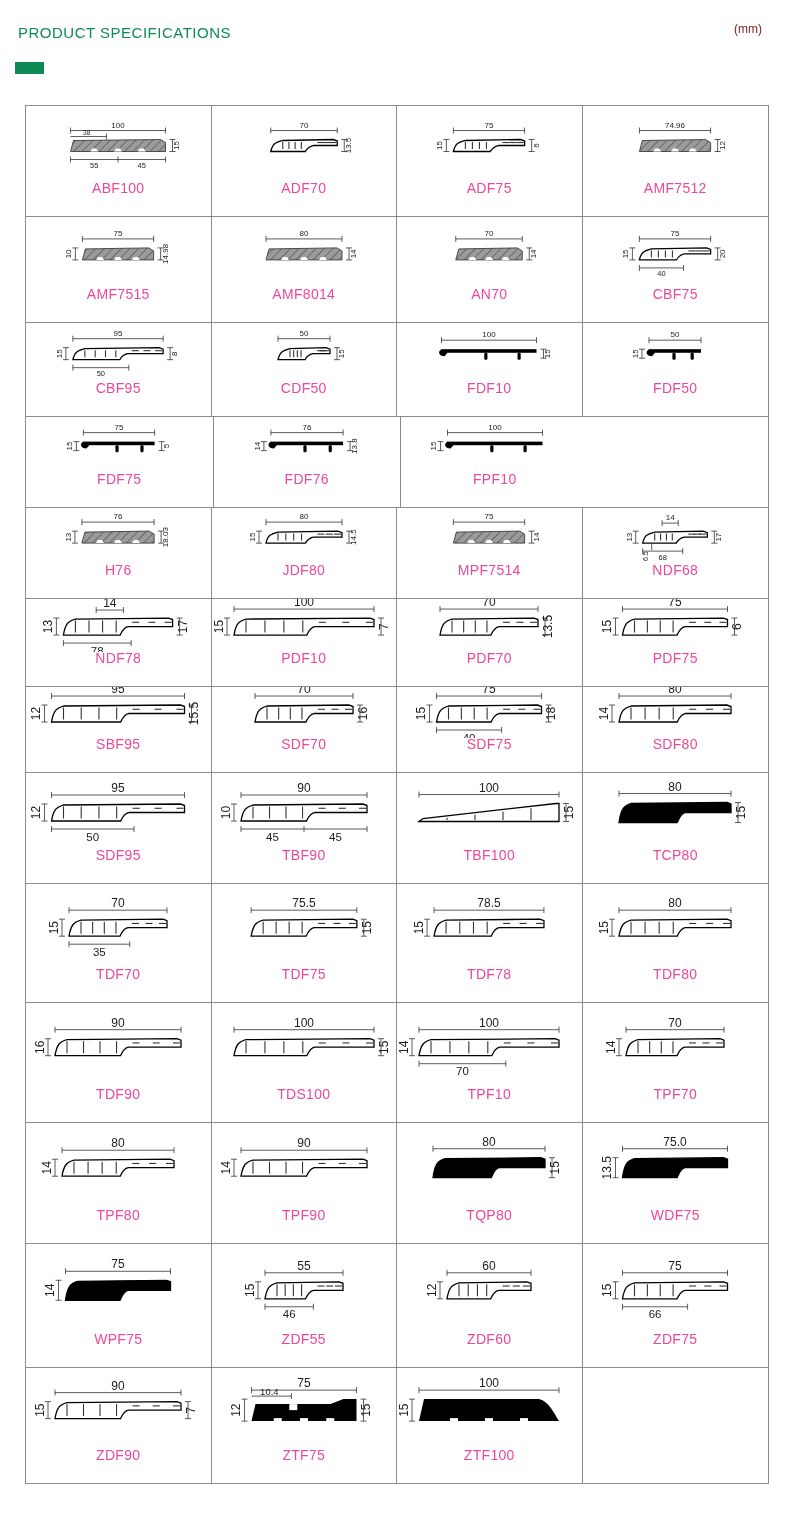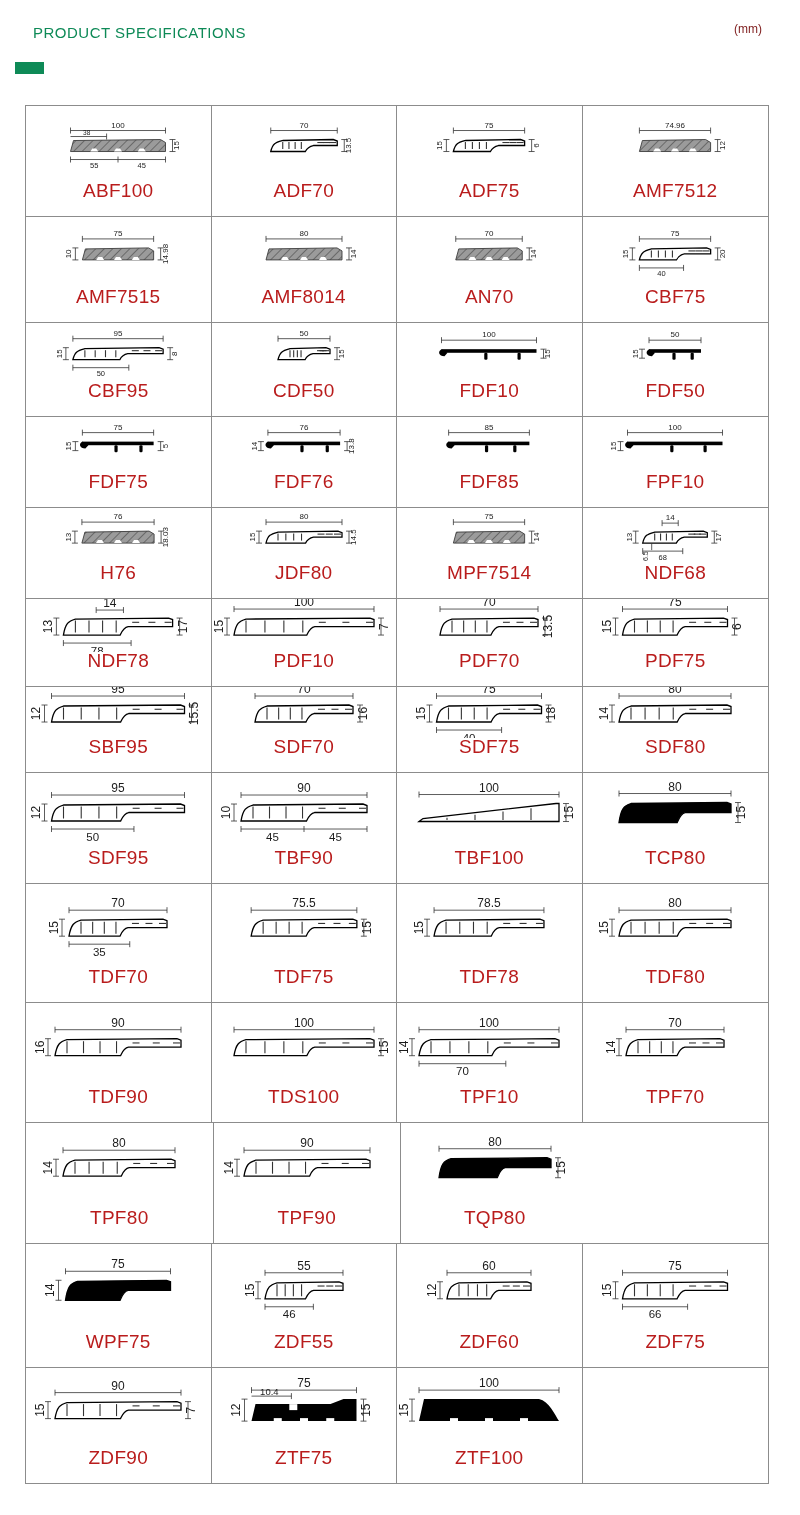--- a/index.html
+++ b/index.html
@@ -1,25 +1,25 @@
 <!DOCTYPE html>
 <html><head>
 <meta charset="utf-8">
 <style>
   html,body{margin:0;padding:0;background:#ffffff;}
   body{width:800px;height:1515px;position:relative;font-family:"Liberation Sans",sans-serif;}
-  .hdr-title{position:absolute;left:18px;top:24px;font-size:15px;letter-spacing:.5px;font-weight:400;margin-left:15px;}
+  .hdr-title{position:absolute;left:18px;top:24px;font-size:15px;letter-spacing:.5px;font-weight:400;}
   .hdr-unit{position:absolute;right:38px;top:22px;font-size:12px;color:#7f1d1d;}
   .hdr-swatch{position:absolute;left:15px;top:62px;width:29px;height:12px;}
   .spec-table{position:absolute;left:25px;top:105px;width:744px;border:1px solid #8c8c8c;box-sizing:border-box;}
   .spec-row{display:flex;border-bottom:1px solid #8c8c8c;}
   .spec-row:last-child{border-bottom:none;}
   .spec-cell{width:187.5px;box-sizing:border-box;border-right:1px solid #8c8c8c;display:flex;flex-direction:column;align-items:center;justify-content:flex-start;overflow:hidden;}
   .spec-cell:last-child{border-right:none;}
-  .pname{font-size:19px;color:#b91c1c;letter-spacing:.3px;margin-top:-2px;}
+  .pname{font-size:14px;color:#ec4899;letter-spacing:.3px;margin-top:-2px;}
 </style>
 </head>
 <body>
 
 <svg width="0" height="0" style="position:absolute">
   <defs>
     <pattern id="hatch" width="6" height="6" patternUnits="userSpaceOnUse" patternTransform="rotate(45)">
       <rect width="6" height="6" fill="#9b9b9b"></rect>
       <line x1="0" y1="0" x2="0" y2="6" stroke="#696969" stroke-width="2"></line>
     </pattern>
@@ -329,33 +329,20 @@
           <line x1="46.9" y1="24.62" x2="52.9" y2="24.62" stroke="#333" stroke-width="0.8"></line>
           <line x1="46.9" y1="33.620000000000005" x2="52.9" y2="33.620000000000005" stroke="#333" stroke-width="0.8"></line>
           <line x1="49.9" y1="24.62" x2="49.9" y2="33.620000000000005" stroke="#333" stroke-width="0.8"></line>
           <text x="45.9" y="29.12" font-size="8" fill="#1c1c1c" text-anchor="middle" font-family="Liberation Sans,sans-serif" transform="rotate(-90 45.9 29.12)">14</text>
           <line x1="133.1" y1="24.62" x2="139.1" y2="24.62" stroke="#333" stroke-width="0.8"></line>
           <line x1="133.1" y1="33.620000000000005" x2="139.1" y2="33.620000000000005" stroke="#333" stroke-width="0.8"></line>
           <line x1="136.1" y1="24.62" x2="136.1" y2="33.620000000000005" stroke="#333" stroke-width="0.8"></line>
           <text x="143.1" y="29.12" font-size="8" fill="#1c1c1c" text-anchor="middle" font-family="Liberation Sans,sans-serif" transform="rotate(-90 143.1 29.12)">13.8</text>
         </svg>
         <div class="pname">FDF76</div>
-      </div>
-      <div class="spec-cell">
-        <svg width="186" height="56" viewBox="0 0 186 56">
-          <rect x="52.625" y="24.62" width="80.75" height="3.6" fill="#000"></rect>
-          <path d="M 52.625 24.62 C 48.625 26.62 49.625 31.62 55.625 31.62 L 58.625 28.220000000000002 Z" fill="#000"></path>
-          <rect x="88.9625" y="28.220000000000002" width="3.2" height="7" rx="1.2" fill="#000"></rect>
-          <rect x="117.22500000000001" y="28.220000000000002" width="3.2" height="7" rx="1.2" fill="#000"></rect>
-          <line x1="52.625" y1="12.620000000000001" x2="52.625" y2="18.62" stroke="#333" stroke-width="0.8"></line>
-          <line x1="133.375" y1="12.620000000000001" x2="133.375" y2="18.62" stroke="#333" stroke-width="0.8"></line>
-          <line x1="52.625" y1="15.620000000000001" x2="133.375" y2="15.620000000000001" stroke="#333" stroke-width="0.8"></line>
-          <text x="93" y="12.620000000000001" font-size="8" fill="#1c1c1c" text-anchor="middle" font-family="Liberation Sans,sans-serif">85</text>
-        </svg>
-        <div class="pname">FDF85</div>
       </div>
       <div class="spec-cell">
         <svg width="186" height="56" viewBox="0 0 186 56">
           <rect x="45.5" y="24.62" width="95" height="3.6" fill="#000"></rect>
           <path d="M 45.5 24.62 C 41.5 26.62 42.5 31.62 48.5 31.62 L 51.5 28.220000000000002 Z" fill="#000"></path>
           <rect x="88.25" y="28.220000000000002" width="3.2" height="7" rx="1.2" fill="#000"></rect>
           <rect x="121.5" y="28.220000000000002" width="3.2" height="7" rx="1.2" fill="#000"></rect>
           <line x1="45.5" y1="12.620000000000001" x2="45.5" y2="18.62" stroke="#333" stroke-width="0.8"></line>
           <line x1="140.5" y1="12.620000000000001" x2="140.5" y2="18.62" stroke="#333" stroke-width="0.8"></line>
           <line x1="45.5" y1="15.620000000000001" x2="140.5" y2="15.620000000000001" stroke="#333" stroke-width="0.8"></line>
@@ -980,20 +967,34 @@
           <line x1="149" y1="22.72" x2="149" y2="28.72" stroke="#333" stroke-width="0.8"></line>
           <line x1="37" y1="25.72" x2="149" y2="25.72" stroke="#333" stroke-width="0.8"></line>
           <text x="93" y="22.72" font-size="12" fill="#1c1c1c" text-anchor="middle" font-family="Liberation Sans,sans-serif">80</text>
           <line x1="153" y1="34.72" x2="159" y2="34.72" stroke="#333" stroke-width="0.8"></line>
           <line x1="153" y1="54.72" x2="159" y2="54.72" stroke="#333" stroke-width="0.8"></line>
           <line x1="156" y1="34.72" x2="156" y2="54.72" stroke="#333" stroke-width="0.8"></line>
           <text x="163" y="44.72" font-size="12" fill="#1c1c1c" text-anchor="middle" font-family="Liberation Sans,sans-serif" transform="rotate(-90 163 44.72)">15</text>
         </svg>
         <div class="pname">TQP80</div>
       </div>
+      <div class="spec-cell">
+        <svg width="186" height="86" viewBox="0 0 186 86">
+          <path d="M 40.5 54.72 C 42.5 40.72 45.5 37.72 52.5 35.72 L 141.5 34.72 L 145.5 36.22 L 145.5 44.72 L 103.1 44.72 C 98.1 45.72 96.1 52.72 95.1 54.72 Z" fill="#000" stroke="#000" stroke-width="1.3"></path>
+          <line x1="40.5" y1="22.72" x2="40.5" y2="28.72" stroke="#333" stroke-width="0.8"></line>
+          <line x1="145.5" y1="22.72" x2="145.5" y2="28.72" stroke="#333" stroke-width="0.8"></line>
+          <line x1="40.5" y1="25.72" x2="145.5" y2="25.72" stroke="#333" stroke-width="0.8"></line>
+          <text x="93" y="22.72" font-size="12" fill="#1c1c1c" text-anchor="middle" font-family="Liberation Sans,sans-serif">75.0</text>
+          <line x1="30.5" y1="34.72" x2="36.5" y2="34.72" stroke="#333" stroke-width="0.8"></line>
+          <line x1="30.5" y1="54.72" x2="36.5" y2="54.72" stroke="#333" stroke-width="0.8"></line>
+          <line x1="33.5" y1="34.72" x2="33.5" y2="54.72" stroke="#333" stroke-width="0.8"></line>
+          <text x="29.5" y="44.72" font-size="12" fill="#1c1c1c" text-anchor="middle" font-family="Liberation Sans,sans-serif" transform="rotate(-90 29.5 44.72)">13.5</text>
+        </svg>
+        <div class="pname">WDF75</div>
+      </div>
     </div>
     <div class="spec-row" style="height: 123px;">
       <div class="spec-cell">
         <svg width="186" height="89" viewBox="0 0 186 89">
           <path d="M 40.5 56.28 C 42.5 42.28 45.5 39.28 52.5 37.28 L 141.5 36.28 L 145.5 37.78 L 145.5 46.28 L 103.1 46.28 C 98.1 47.28 96.1 54.28 95.1 56.28 Z" fill="#000" stroke="#000" stroke-width="1.3"></path>
           <line x1="40.5" y1="24.28" x2="40.5" y2="30.28" stroke="#333" stroke-width="0.8"></line>
           <line x1="145.5" y1="24.28" x2="145.5" y2="30.28" stroke="#333" stroke-width="0.8"></line>
           <line x1="40.5" y1="27.28" x2="145.5" y2="27.28" stroke="#333" stroke-width="0.8"></line>
           <text x="93" y="24.28" font-size="12" fill="#1c1c1c" text-anchor="middle" font-family="Liberation Sans,sans-serif">75</text>
           <line x1="30.5" y1="36.28" x2="36.5" y2="36.28" stroke="#333" stroke-width="0.8"></line>

